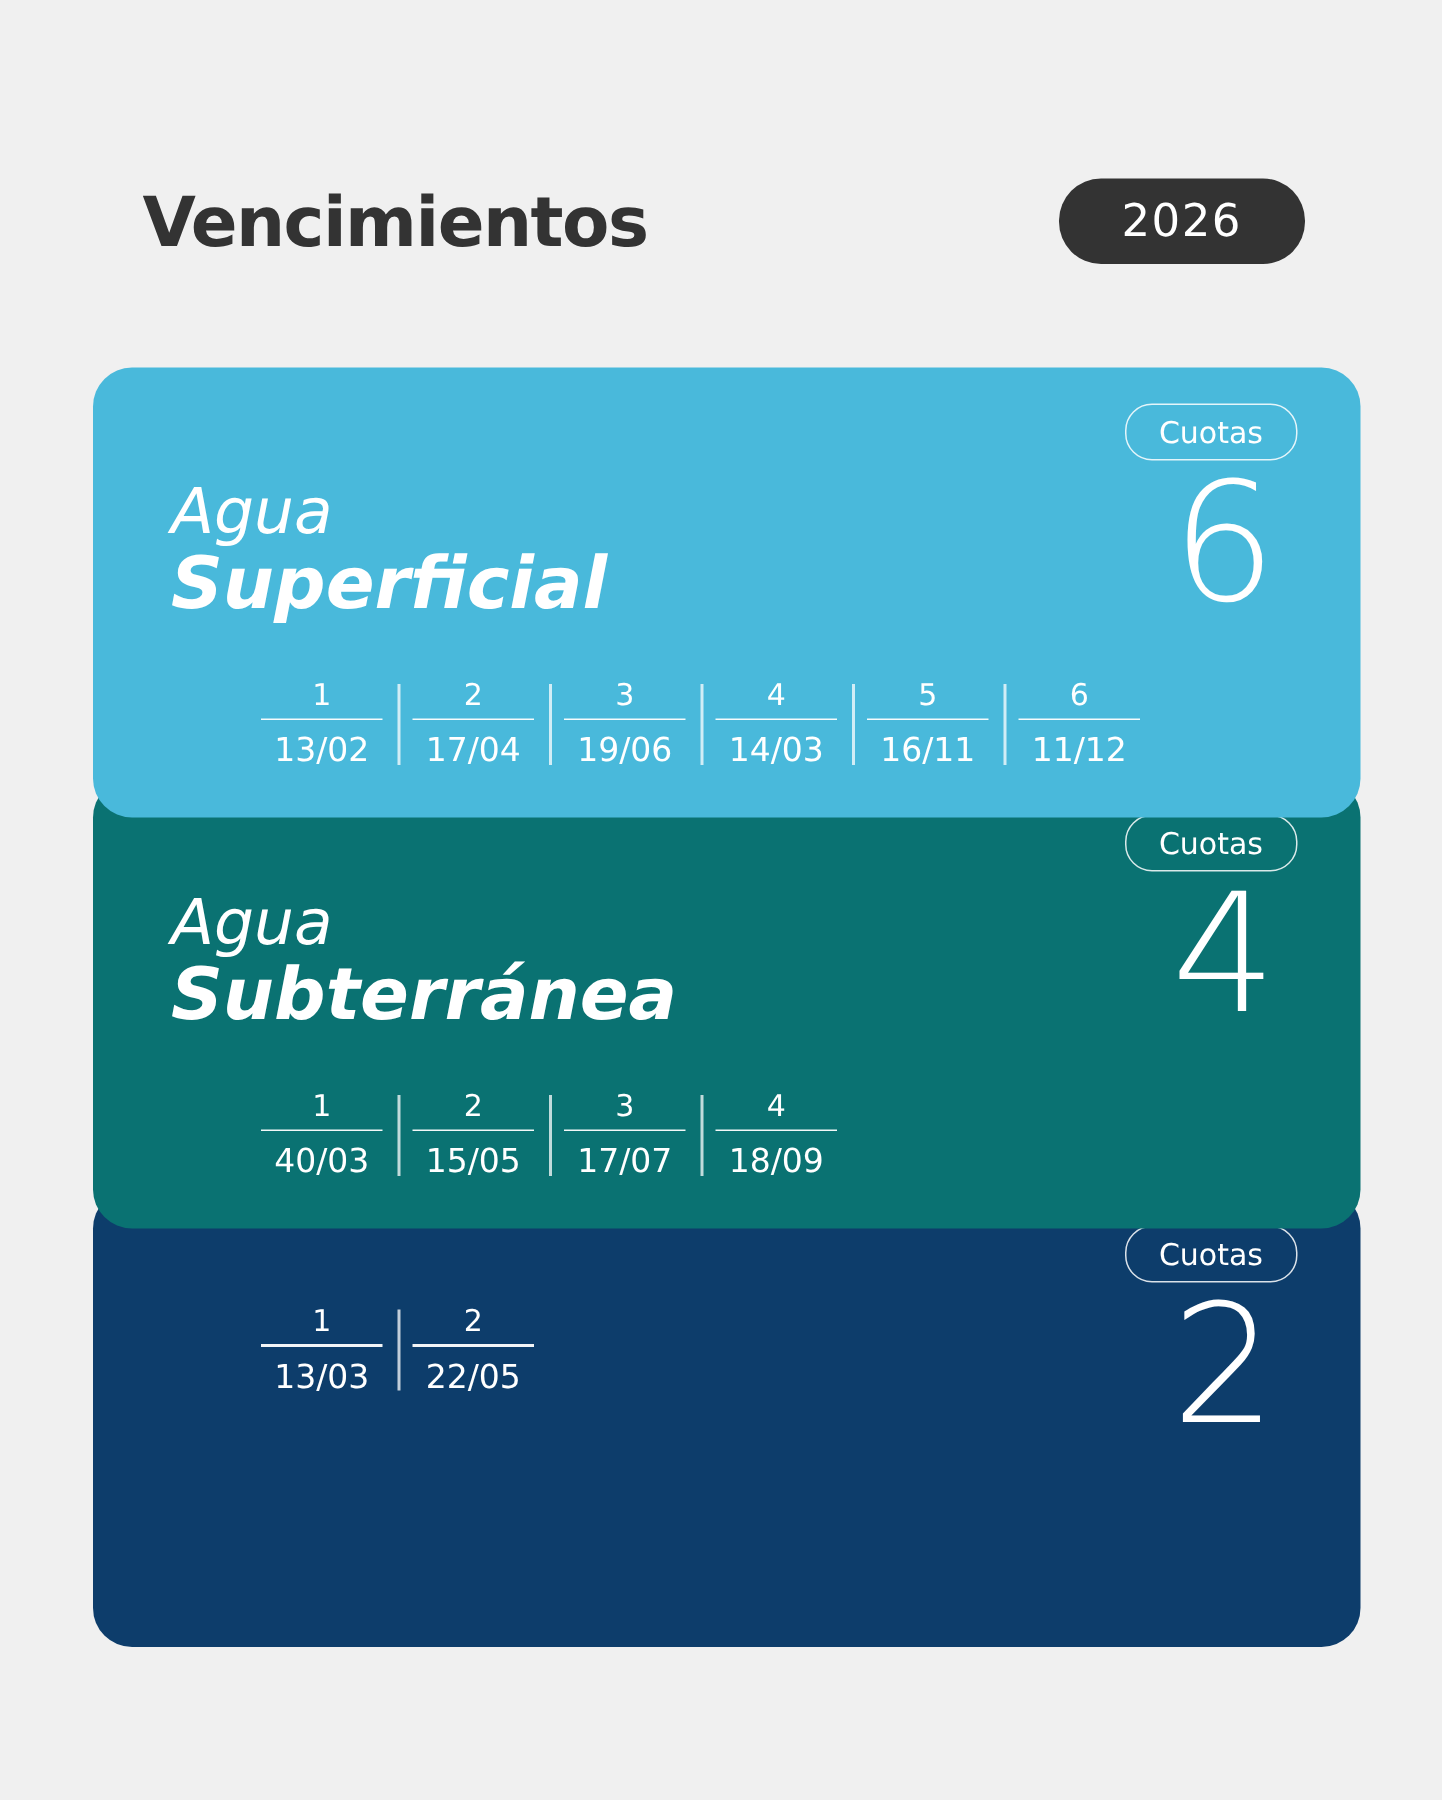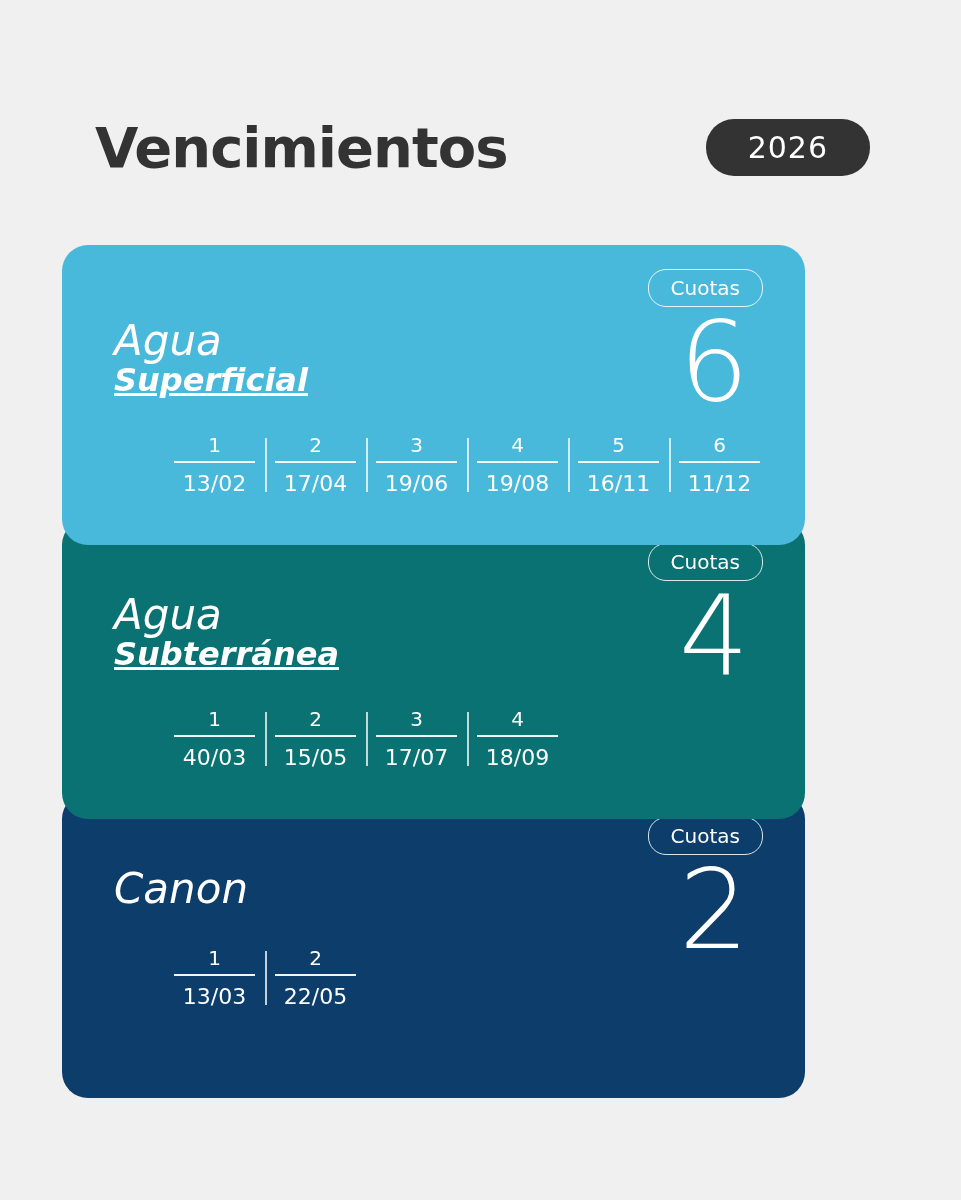--- a/index.html
+++ b/index.html
@@ -23,21 +23,21 @@
     left: 95px;
     top: 100px;
     width: 775px;
     height: 95px;
     display: flex;
     align-items: center;
     justify-content: space-between;
   }
   .title {
     font-family: "DejaVu Sans", sans-serif;
-    font-size: 56px;
+    font-size: 46px;
     font-weight: bold;
     color: #333333;
     letter-spacing: -1px;
     line-height: 1;
   }
   .year-pill {
     background: #333333;
     color: #ffffff;
     border-radius: 28px;
     padding: 12px 42px;
@@ -45,21 +45,21 @@
     font-weight: normal;
     letter-spacing: 1px;
     line-height: 1.1;
   }
 
   
   .cards {
     position: absolute;
     left: 62px;
     top: 245px;
-    width: 743px;
+    width: 845px;
   }
   .card {
     position: relative;
     border-radius: 26px;
     padding: 26px 42px 30px 52px;
     color: #ffffff;
   }
   .card-1 {
     background: #49b9db;
     height: 300px;
@@ -104,26 +104,25 @@
     margin-top: 48px;
   }
   .card-title .line1 {
     font-size: 42px;
     font-style: italic;
     font-weight: normal;
     line-height: 1.05;
     color: #ffffff;
   }
   .card-title .line2 {
-    font-size: 32px;
+    font-size: 48px;
     font-style: italic;
     font-weight: bold;
     line-height: 1.1;
     color: #ffffff;
-    text-decoration: underline;
   }
 
   
   .installments {
     display: flex;
     align-items: flex-start;
     margin-top: 34px;
   }
   .inst {
     position: relative;
@@ -192,21 +191,21 @@
           <div class="date">17/04</div>
         </div>
         <div class="inst">
           <div class="num">3</div>
           <div class="rule"></div>
           <div class="date">19/06</div>
         </div>
         <div class="inst">
           <div class="num">4</div>
           <div class="rule"></div>
-          <div class="date">19/08</div>
+          <div class="date">14/03</div>
         </div>
         <div class="inst">
           <div class="num">5</div>
           <div class="rule"></div>
           <div class="date">16/11</div>
         </div>
         <div class="inst">
           <div class="num">6</div>
           <div class="rule"></div>
           <div class="date">11/12</div>
@@ -242,21 +241,20 @@
           <div class="rule"></div>
           <div class="date">18/09</div>
         </div>
       </div>
     </div>
 
     <div class="card card-3">
       <div class="cuotas-badge">Cuotas</div>
       <div class="count">2</div>
       <div class="card-title">
-        <div class="line1">Canon</div>
       </div>
       <div class="installments">
         <div class="inst">
           <div class="num">1</div>
           <div class="rule"></div>
           <div class="date">13/03</div>
         </div>
         <div class="inst">
           <div class="num">2</div>
           <div class="rule"></div>

